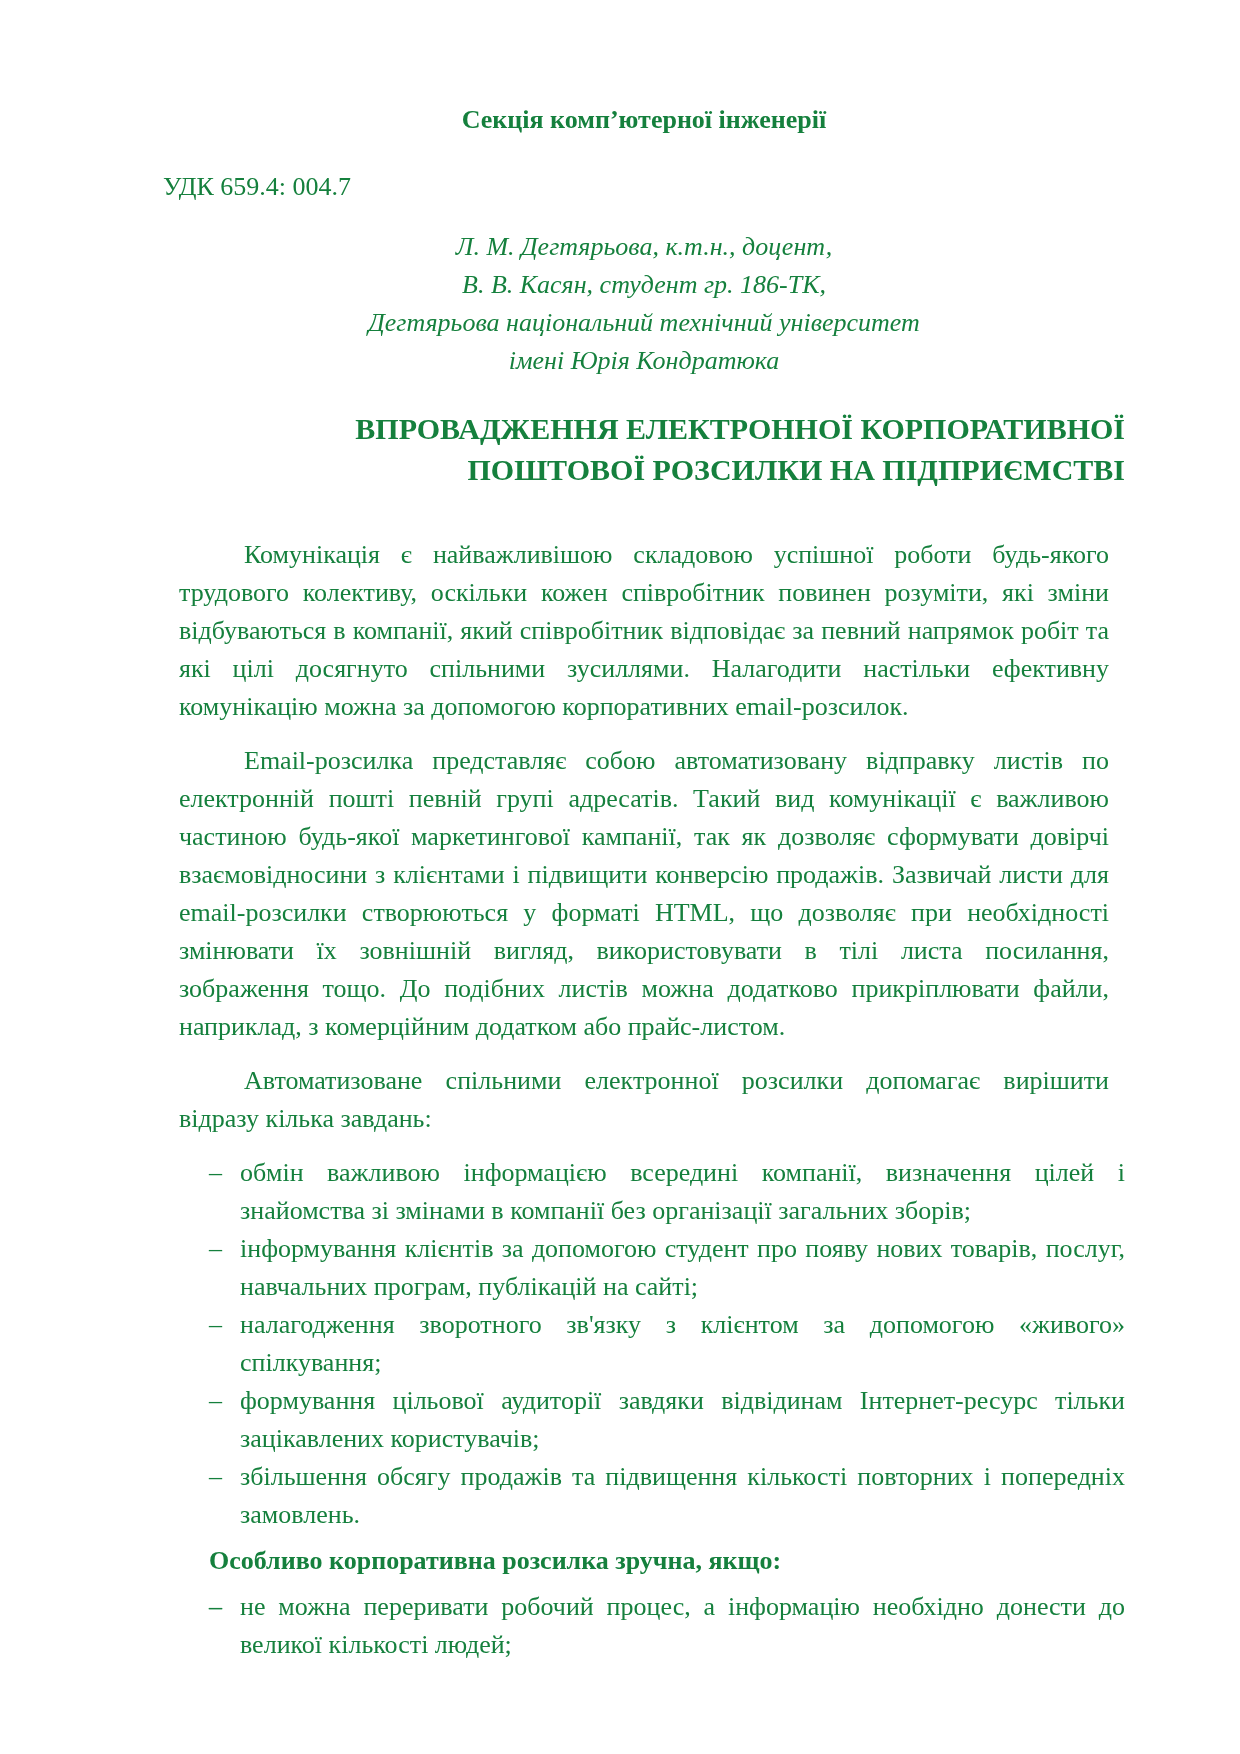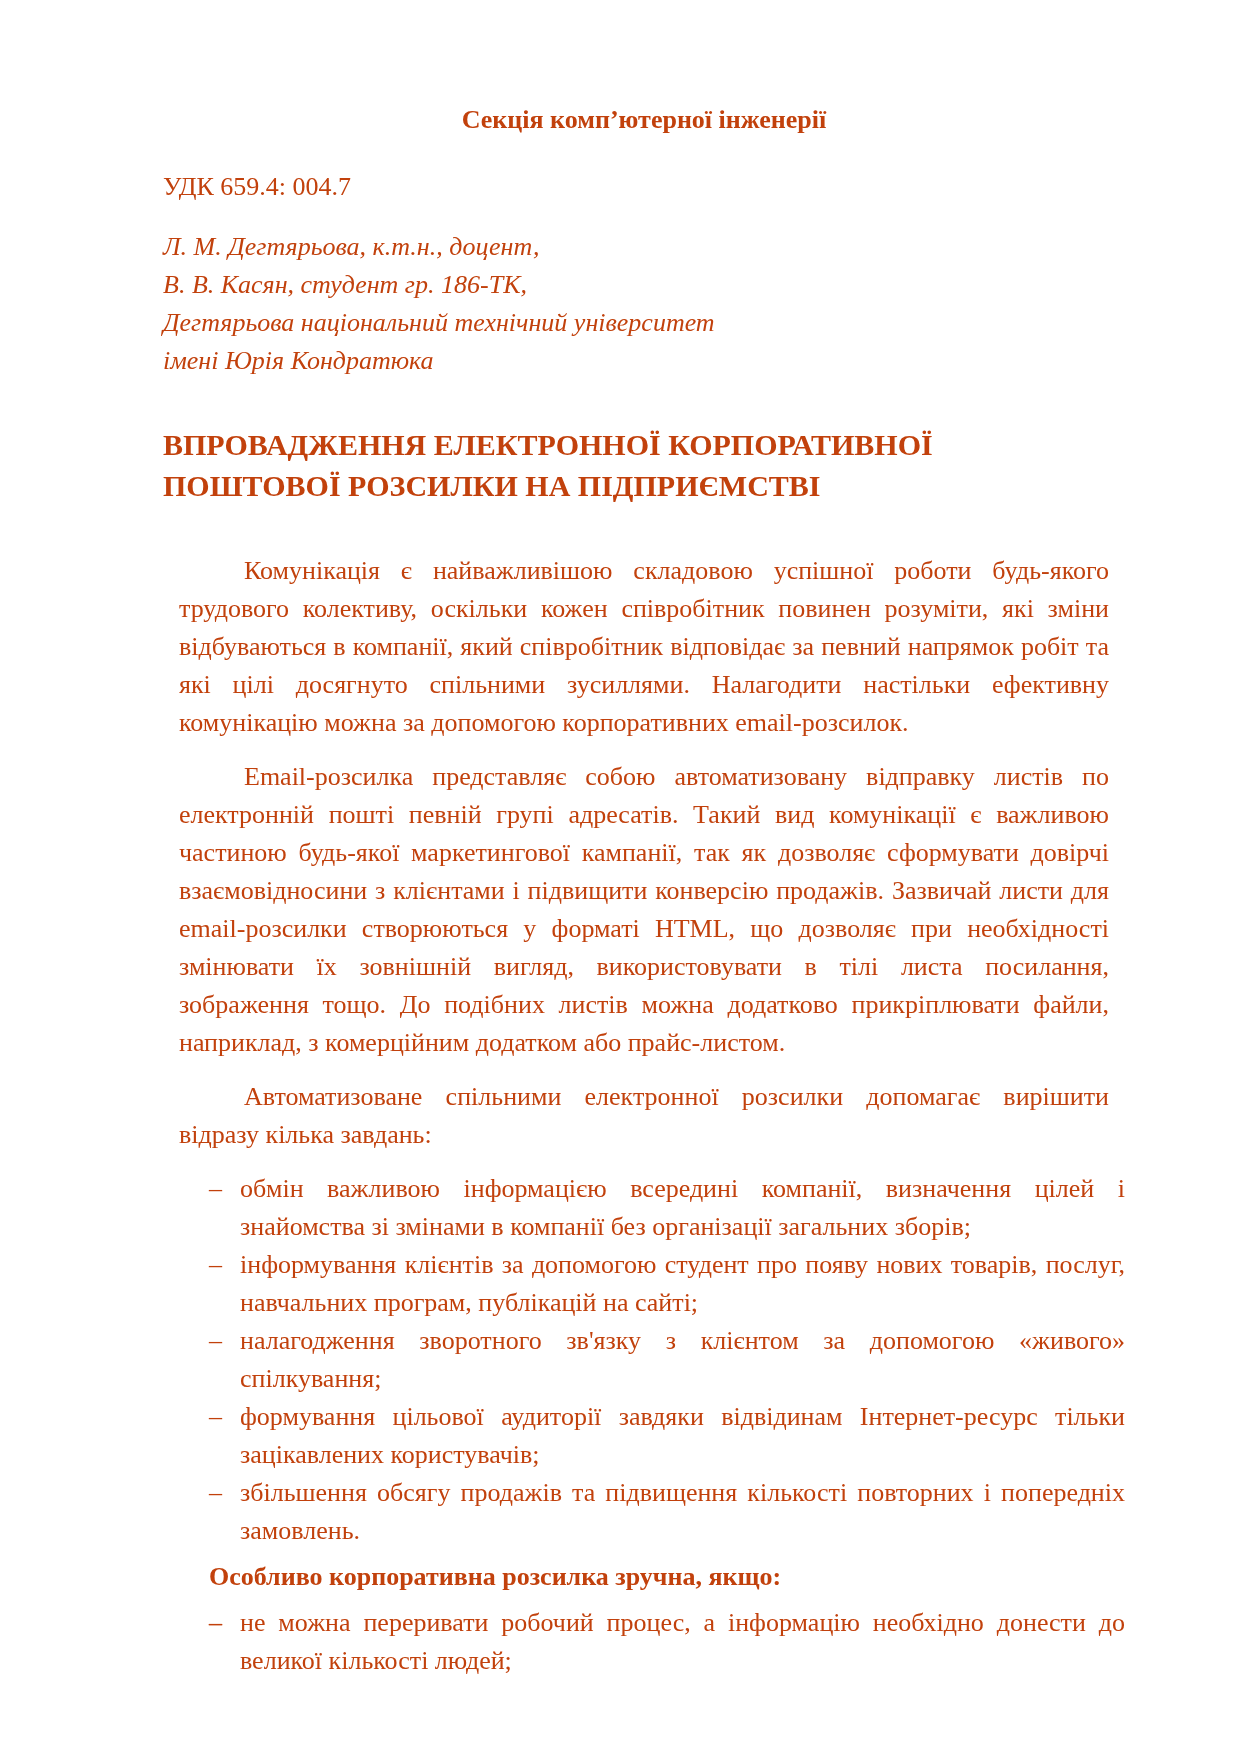--- a/index.html
+++ b/index.html
@@ -5,50 +5,50 @@
   html, body {
     margin: 0;
     padding: 0;
     background: #ffffff;
   }
   .page {
     position: relative;
     width: 1240px;
     height: 1754px;
     background: #ffffff;
-    color: #c2410c;
+    color: #15803d;
     font-family: "Liberation Serif", "DejaVu Serif", serif;
     box-sizing: border-box;
     padding: 104px 115px 0 163px;
     overflow: hidden;
   }
   .section-header {
     text-align: center;
     font-weight: bold;
     font-size: 26px;
     line-height: 32px;
   }
   .udc {
     font-weight: normal;
     font-size: 26px;
     margin-top: 36px;
   }
   .authors {
-    text-align: left;
+    text-align: center;
     font-style: italic;
     font-size: 26px;
     line-height: 38px;
     margin-top: 26px;
   }
   .title {
-    text-align: left;
+    text-align: right;
     font-weight: bold;
     font-size: 30px;
     line-height: 41px;
-    margin-top: 44px;
+    margin-top: 28px;
   }
   .body-text {
     margin-top: 46px;
     font-size: 26px;
     line-height: 38px;
     text-align: justify;
   }
   .para {
     margin: 16px;
     text-indent: 65px;

